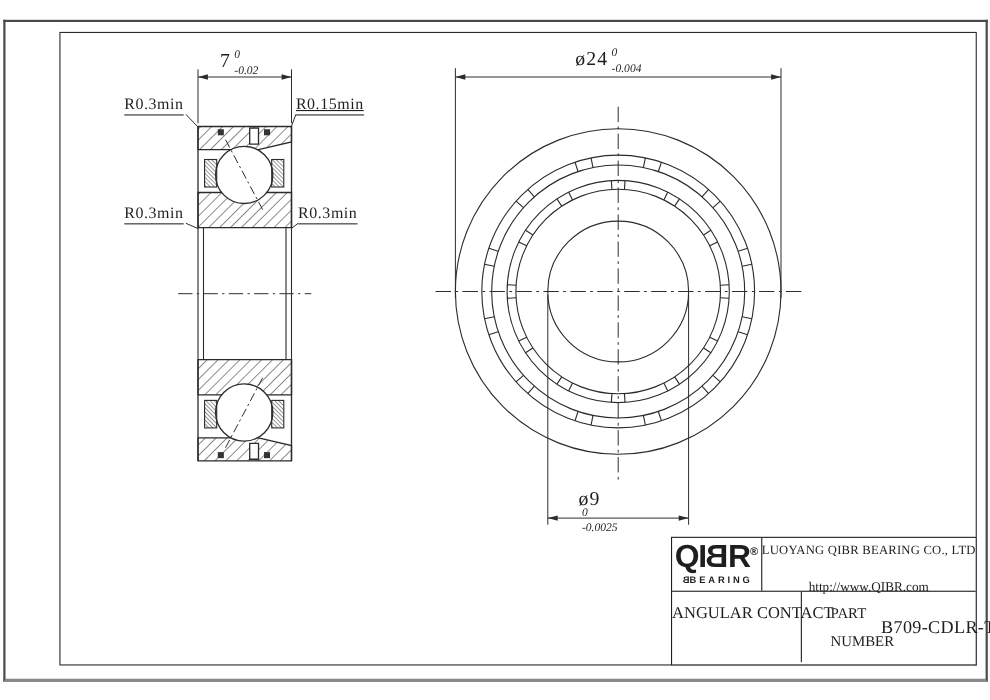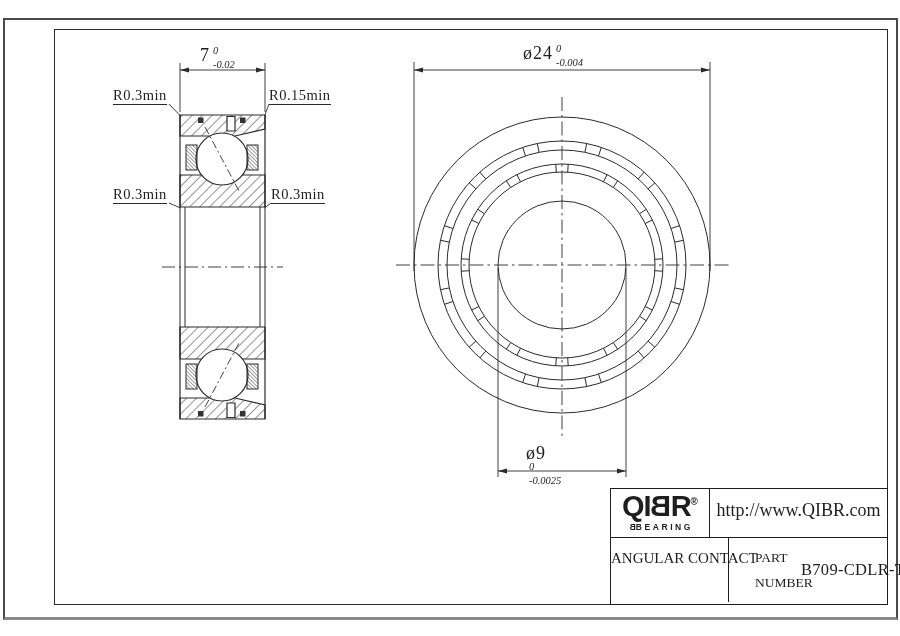--- a/index.html
+++ b/index.html
@@ -29,21 +29,21 @@
     position:absolute; font-size:14.5px; letter-spacing:0.5px; line-height:1.05;
     border-bottom:1.3px solid #2b2b2b; padding-bottom:1px; white-space:nowrap;text-align:right;
   }
 
   
   .tb { position:absolute; left:610px; top:488px; width:278px; height:117px; border:1.6px solid #1e1e1e; background:#fff; }
   .tb-row1 { display:flex; height:49px; border-bottom:1.4px solid #1e1e1e; }
   .tb-logo-cell { width:99px; border-right:1.4px solid #1e1e1e; text-align:center; padding-top:3px; }
   .tb-company-cell { flex:1; text-align:center; padding-top:6px; }
   .tb-company { font-size:11.5px; letter-spacing:0.2px; white-space:nowrap; }
-  .tb-site { font-size:18px; margin-top:5px; white-space:nowrap; }
+  .tb-site { font-size:12px; margin-top:19px; white-space:nowrap; }
   .tb-row2 { display:flex; height:64px; }
   .tb-product-cell { width:118px; border-right:1.4px solid #1e1e1e; text-align:center; padding-top:9px; }
   .tb-product-cell div { font-size:15px; line-height:22px; white-space:nowrap; }
   .tb-part-cell { flex:1; display:flex; align-items:center; }
   .tb-part-label { width:50px; padding-left:4px; font-size:13.5px; line-height:25px;margin-left:22px; }
   .tb-part-number { flex:1; text-align:center; font-size:16.5px; letter-spacing:0.3px; white-space:nowrap; }
 
   .logo-word { font-family:"Liberation Sans", sans-serif; font-weight:bold; font-size:29px; line-height:1; letter-spacing:-1px; }
   .logo-word sup { font-size:10px; vertical-align:super; letter-spacing:0; }
   .flip { display:inline-block; transform:scaleX(-1); }
@@ -225,31 +225,32 @@
 
   <div class="dim" style="left:526px; top:444px;flex-direction:column;">
     <span class="val">ø9</span>
     <span class="tol">
       <i class="hi">0</i>
       <i class="lo">-0.0025</i>
     </span>
   </div>
 
   <div class="rlabel" style="left:113px; top:88px;">R0.3min</div>
-  <div class="rlabel" style="left:269px; top:88px;">R0.15min</div>
+  <div class="rlabel" style="left:269px; top:88px;text-decoration:underline;">R0.15min</div>
   <div class="rlabel" style="left:113px; top:187px;">R0.3min</div>
   <div class="rlabel" style="left:271px; top:187px;">R0.3min</div>
 
   <div class="tb">
     <div class="tb-row1">
       <div class="tb-logo-cell">
         <div class="logo-word"><span>QI</span><span class="flip">B</span><span>R</span><sup>®</sup></div>
         <div class="logo-sub"><span class="flip">B</span><span>BEARING</span></div>
       </div>
       <div class="tb-company-cell">
+        <div class="tb-company">LUOYANG QIBR BEARING CO., LTD</div>
         <div class="tb-site">http://www.QIBR.com</div>
       </div>
     </div>
     <div class="tb-row2">
       <div class="tb-product-cell">
         <div>ANGULAR CONTACT</div>
       </div>
       <div class="tb-part-cell">
         <div class="tb-part-label">
           <div>PART</div>

